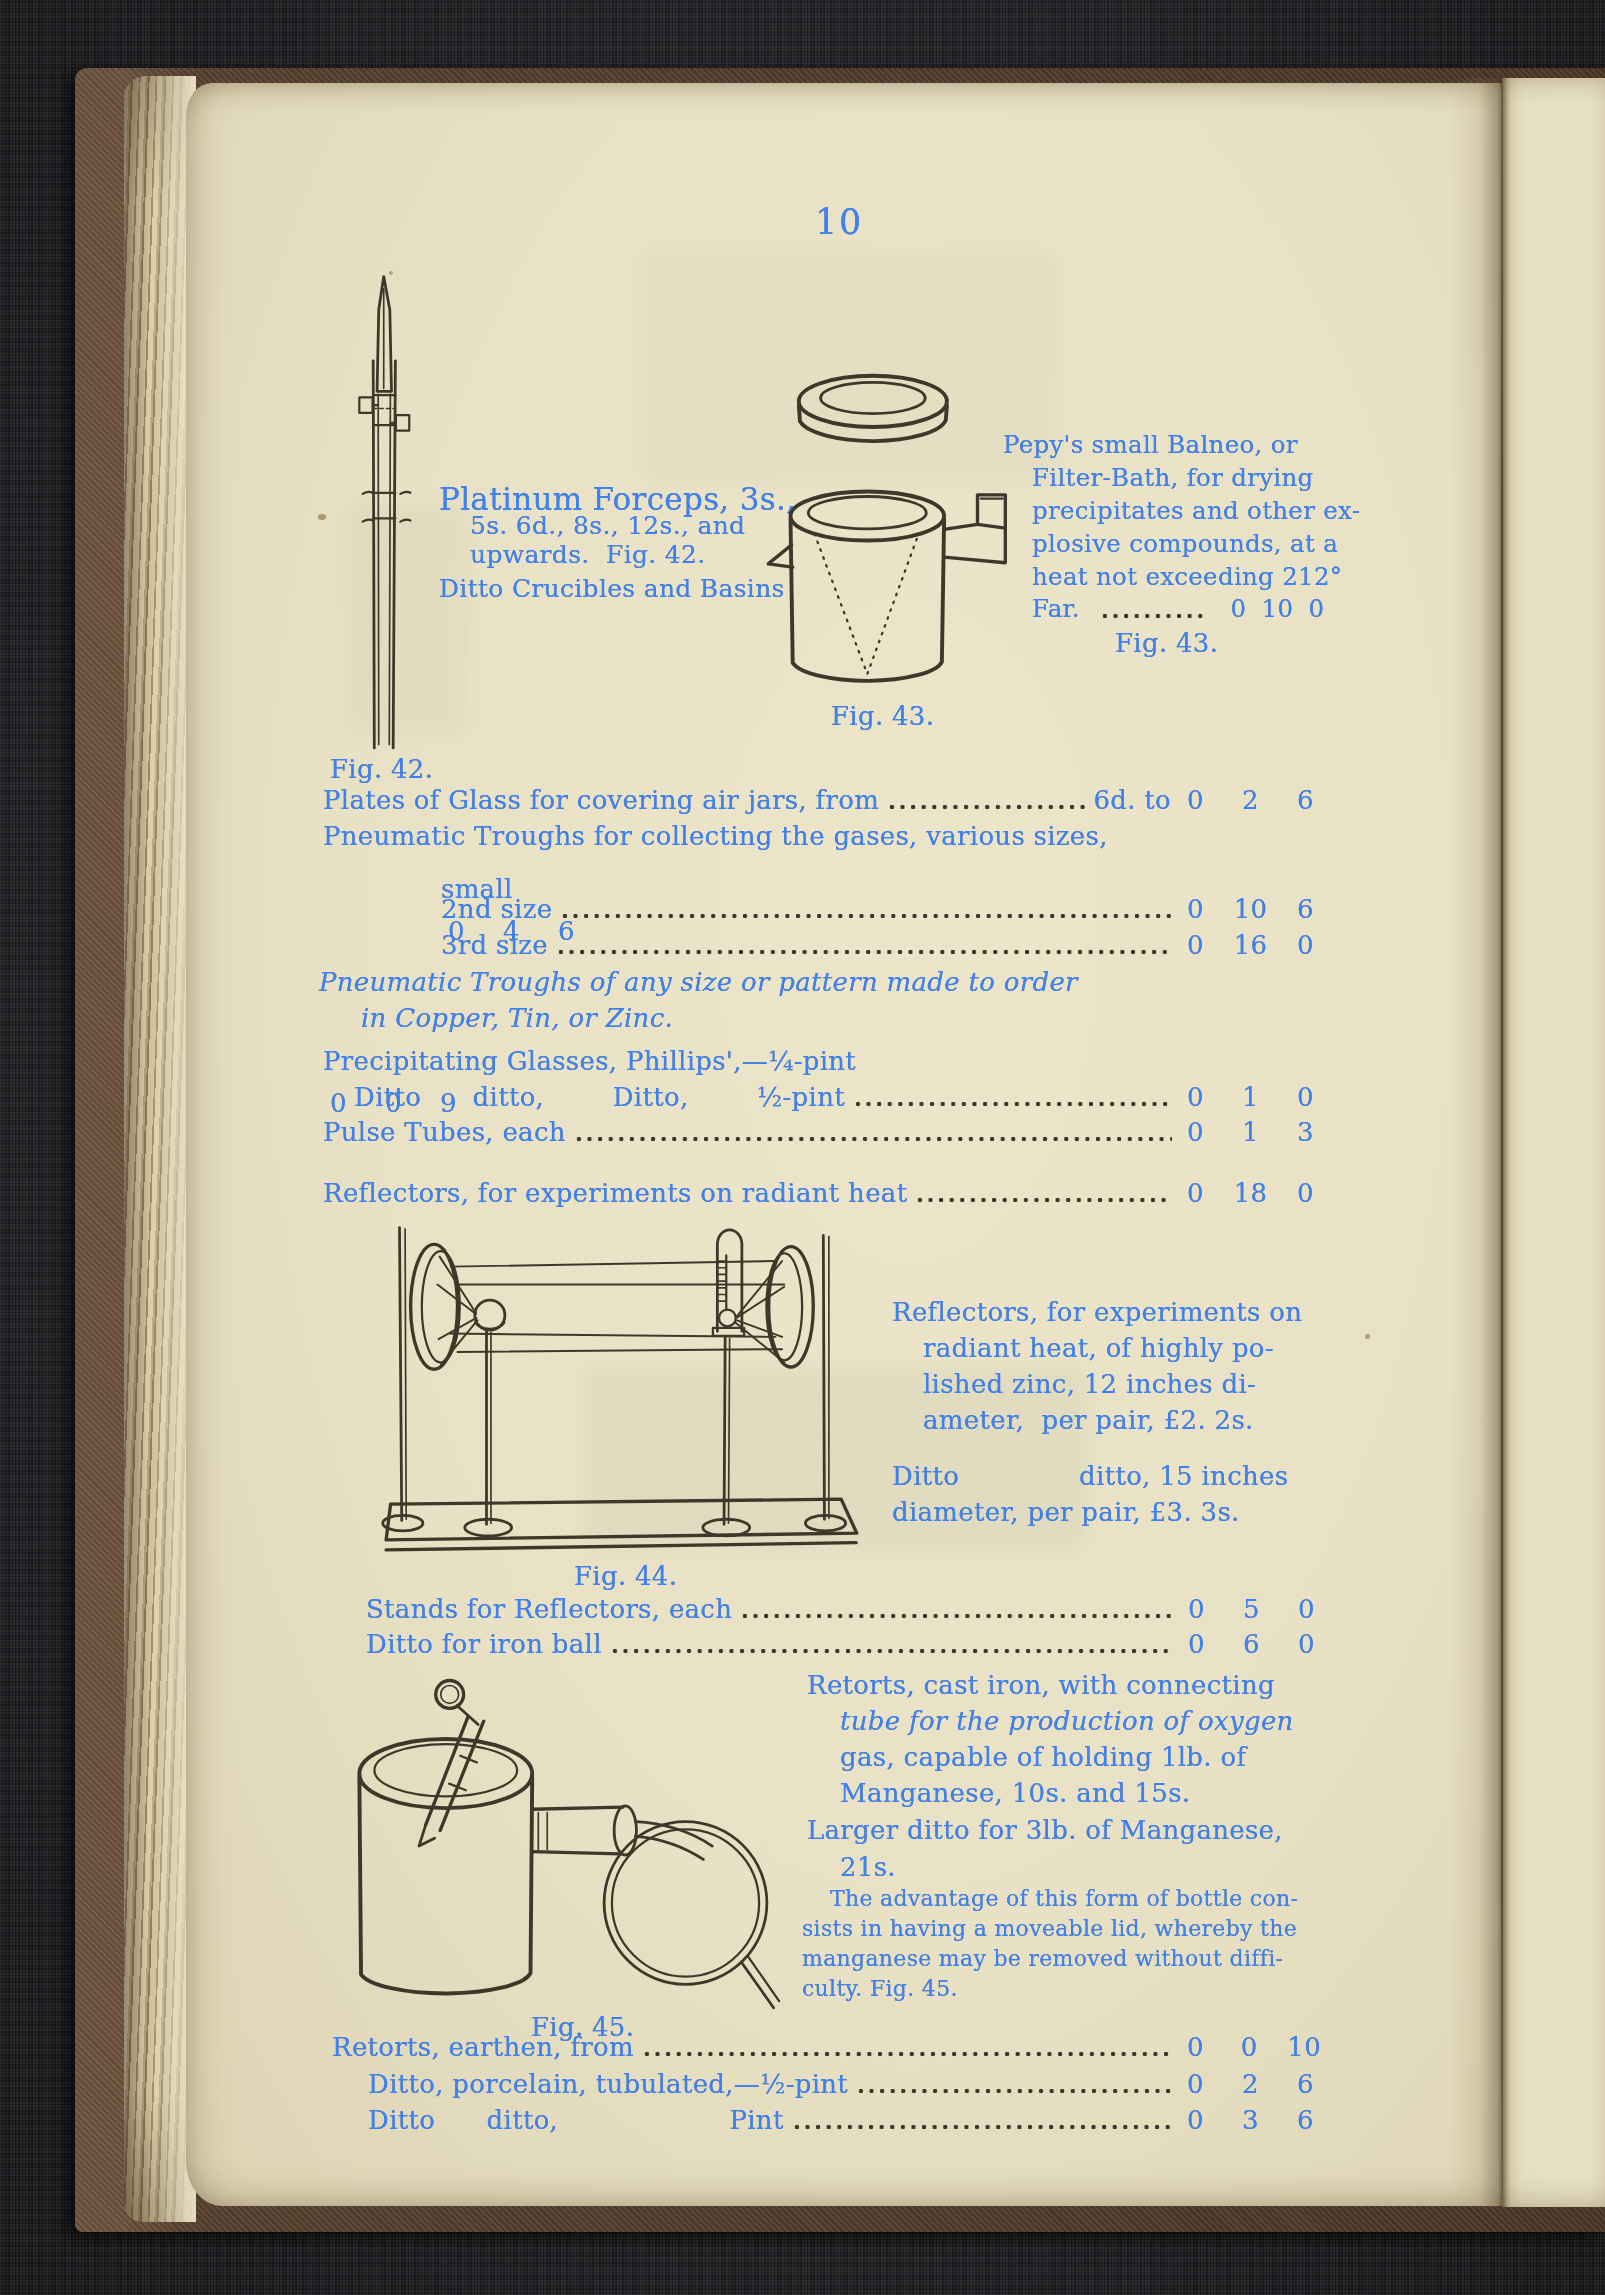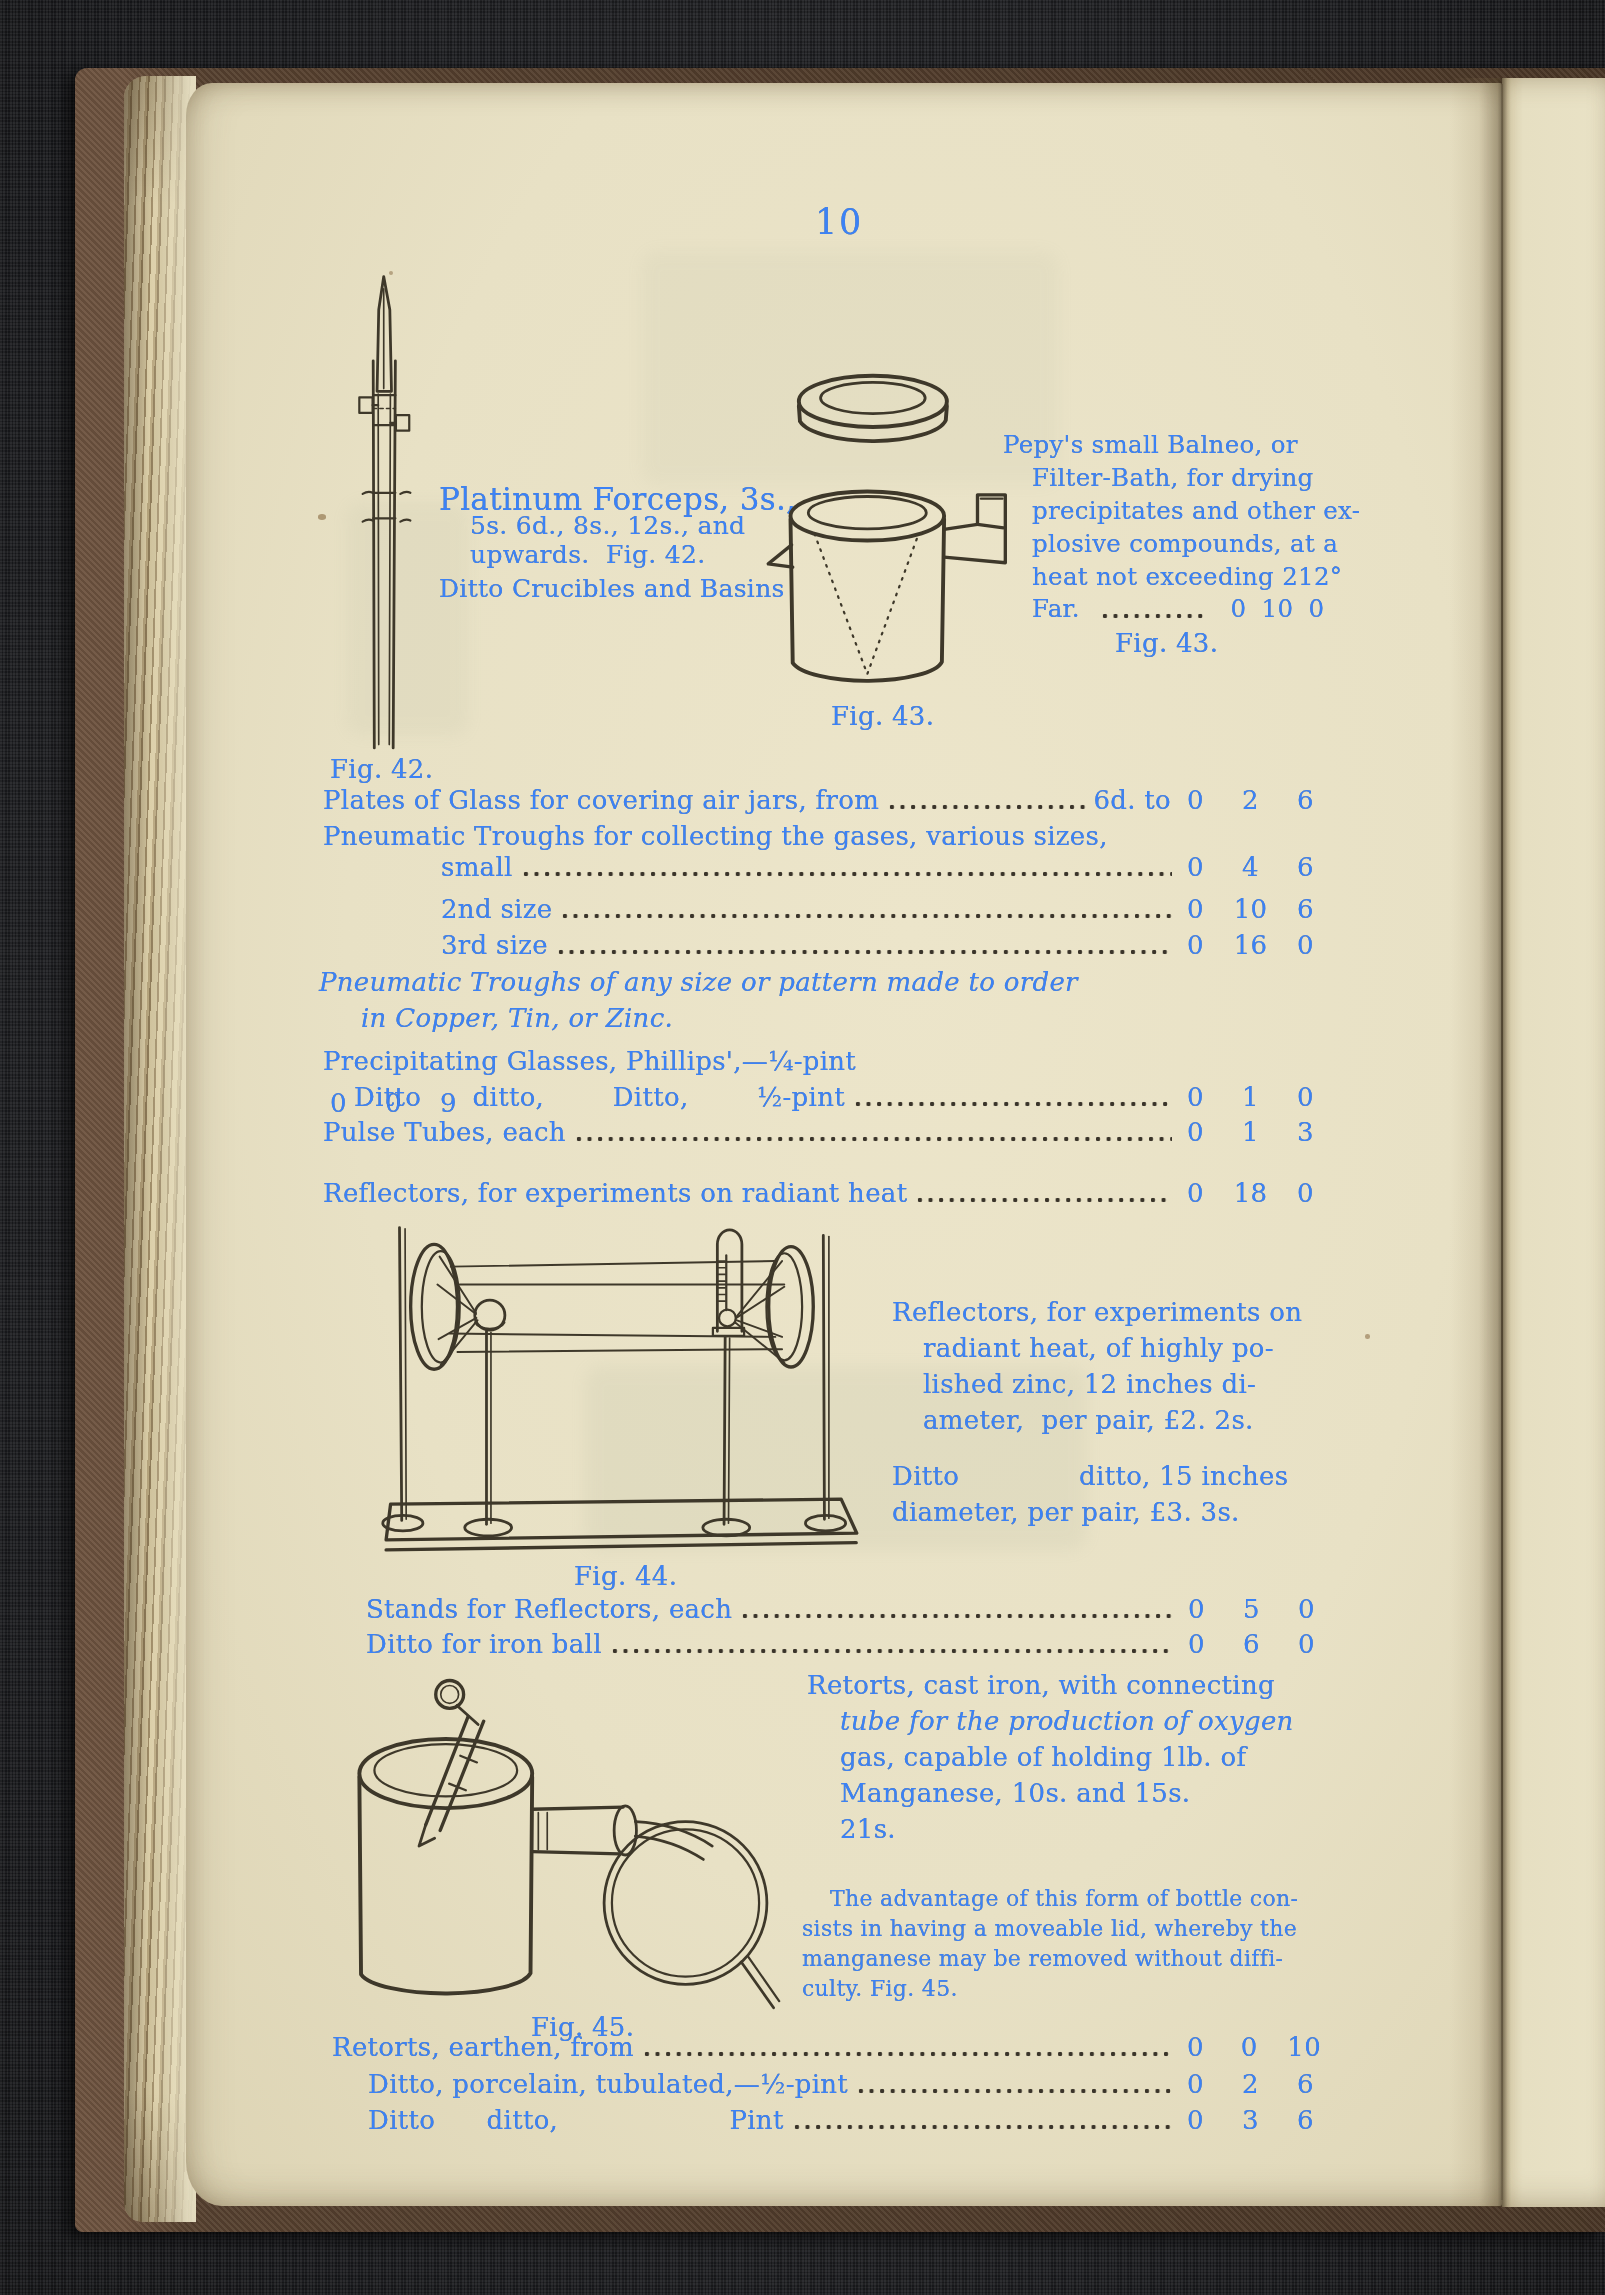--- a/index.html
+++ b/index.html
@@ -155,21 +155,21 @@
     <span>Plates of Glass for covering air jars, from</span>
     <span class="leader"></span>
     <span style="margin-right:9px;">6d. to</span>
     <span class="pr">
       <span>0</span>
       <span>2</span>
       <span>6</span>
     </span>
   </div>
   <div class="abs ink tline" style="left:323px;top:821px;">Pneumatic Troughs for collecting the gases, various sizes,</div>
-  <div class="prow ink" style="left:323px;top:852px;width:998px;padding-left:118px;">
+  <div class="prow ink" style="left:323px;top:874px;width:998px;padding-left:118px;flex-direction:column;">
     <span>small</span>
     <span class="leader"></span>
     <span class="pr">
       <span>0</span>
       <span>4</span>
       <span>6</span>
     </span>
   </div>
   <div class="prow ink" style="left:323px;top:894px;width:998px;padding-left:118px;">
     <span>2nd size</span>
@@ -347,20 +347,21 @@
     <path class="stroke" stroke-width="5" d="M700,518 L758,600"></path>
     <path class="stroke" stroke-width="4" d="M712,508 L768,588"></path>
   </svg>
   <div class="abs ink cap" style="left:531px;top:2012px;">Fig. 45.</div>
 
   <div class="abs ink" style="left:807px;top:1670px;width:519px;font-size:26px;">
     <div class="rline">Retorts, cast iron, with connecting</div>
     <div class="rline" style="margin:6.1px 0 0 33px;font-style:italic;">tube for the production of oxygen</div>
     <div class="rline" style="margin:6.1px 0 0 33px;">gas, capable of holding 1lb. of</div>
     <div class="rline" style="margin:6.1px 0 0 33px;">Manganese, 10s. and 15s.</div>
+    <div class="rline" style="margin:7.2px 0 0 0;">Larger ditto for 3lb. of Manganese,</div>
     <div class="rline" style="margin:6.1px 0 0 33px;">21s.</div>
   </div>
   <div class="abs ink" style="left:802px;top:1886px;width:524px;font-size:22px;">
     <div class="rline" style="margin-left:28px;">The advantage of this form of bottle con-</div>
     <div class="rline" style="margin-top:5px;">sists in having a moveable lid, whereby the</div>
     <div class="rline" style="margin-top:5px;">manganese may be removed without diffi-</div>
     <div class="rline" style="margin-top:5px;">culty. Fig. 45.</div>
   </div>
 
   <div class="prow ink" style="left:332px;top:2032px;width:989px;">

